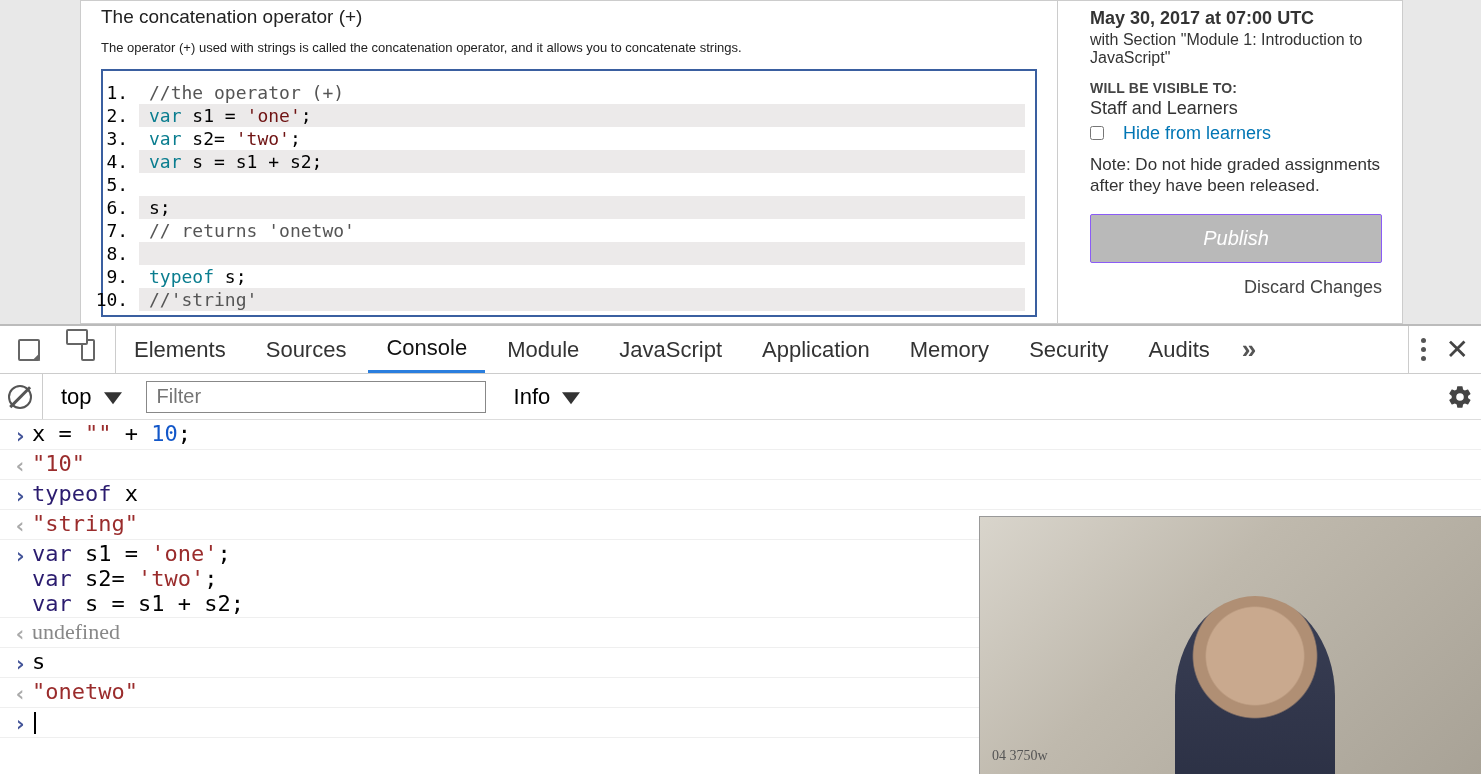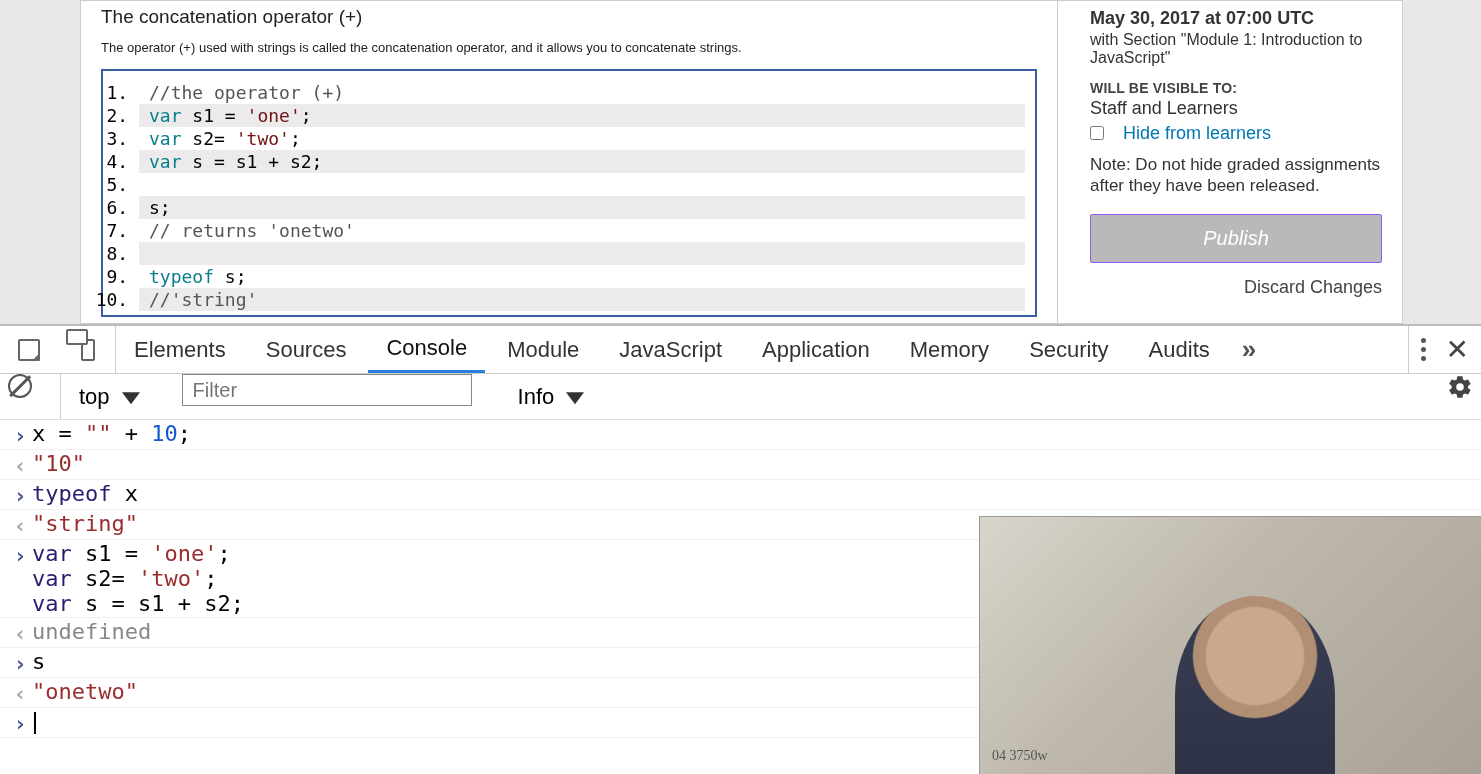--- a/index.html
+++ b/index.html
@@ -162,22 +162,23 @@
   .dt-spacer { flex: 1; }
   .dt-rightctl { display:flex; align-items:center; border-left:1px solid #ccc; padding:0 12px; gap: 20px;}
   .kebab { display:flex; flex-direction:column; gap:4px; }
   .kebab span { width:5px; height:5px; background:#555; border-radius:50%; }
   .close-x { font-size: 28px; font-weight: 400; color:#444; cursor:pointer;}
   
   .dt-filterbar {
     height: 46px;
     border-bottom: 1px solid #ddd;
     display: flex;
+    align-items: center;
     font-size: 22px;
-    gap: 28px;
+    gap: 10px;
     padding: 0 8px;
   }
   .clear-circ {
     width: 24px; height: 24px; border: 2.5px solid #555; border-radius: 50%;
     position: relative;
   }
   .clear-circ::after {
     content:""; position:absolute; left:50%; top:50%;
     width: 28px; height: 2.5px; background:#555;
     transform: translate(-50%,-50%) rotate(-45deg);
@@ -190,21 +191,21 @@
     display:flex; align-items:center;
   }
   .dd-tri {
     position: absolute; right: 14px; top: 50%; transform: translateY(-40%);
     width: 0; height: 0;
     border-left: 9px solid transparent;
     border-right: 9px solid transparent;
     border-top: 12px solid #333;
   }
   .filter-input {
-    width: 290px; height: 32px;
+    width: 340px; height: 32px;
     border: 1px solid #888;
     font-size: 20px;
     padding: 0 10px;
     color: #888;
   }
   .lvl-select {
     padding: 4px 44px 4px 18px;
     position: relative;
     height: 100%;
     display:flex; align-items:center;
@@ -231,21 +232,21 @@
     width: 24px; flex: 0 0 24px;
     display:flex; justify-content:center;
     color:#459; font-weight:700;
     padding-top:2px;
   }
   .c-caret.out { color:#aaa; }
   .c-body { white-space: pre; }
   .tok-kw  { color: #2b1c6f; }
   .tok-str { color: #9a2c2c; }
   .tok-num { color: #1257c9; }
-  .tok-und { color: #888; }
+  .tok-und { color: #888; font-family: Liberation Serif, serif; }
   .cursor-line {
     display:inline-block; width:2px; height:22px; background:#000;
     vertical-align: text-bottom;
     margin-left: 2px;
   }
   
   .webcam {
     position: absolute;
     right: 0; bottom: 0;
     width: 502px; height: 258px;

